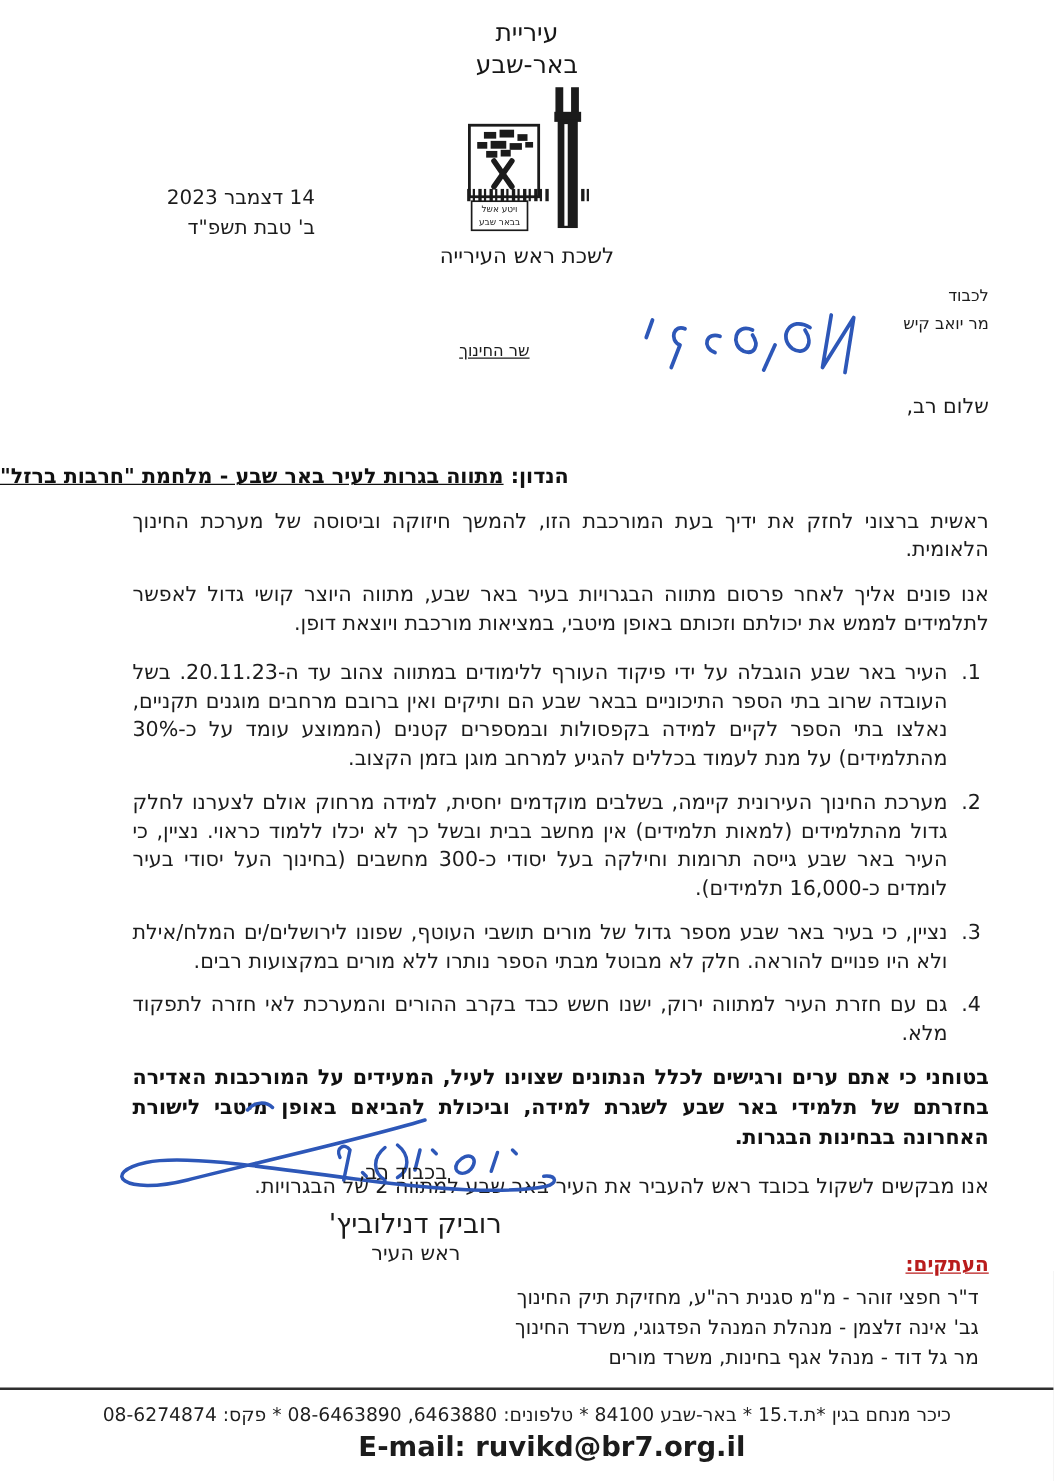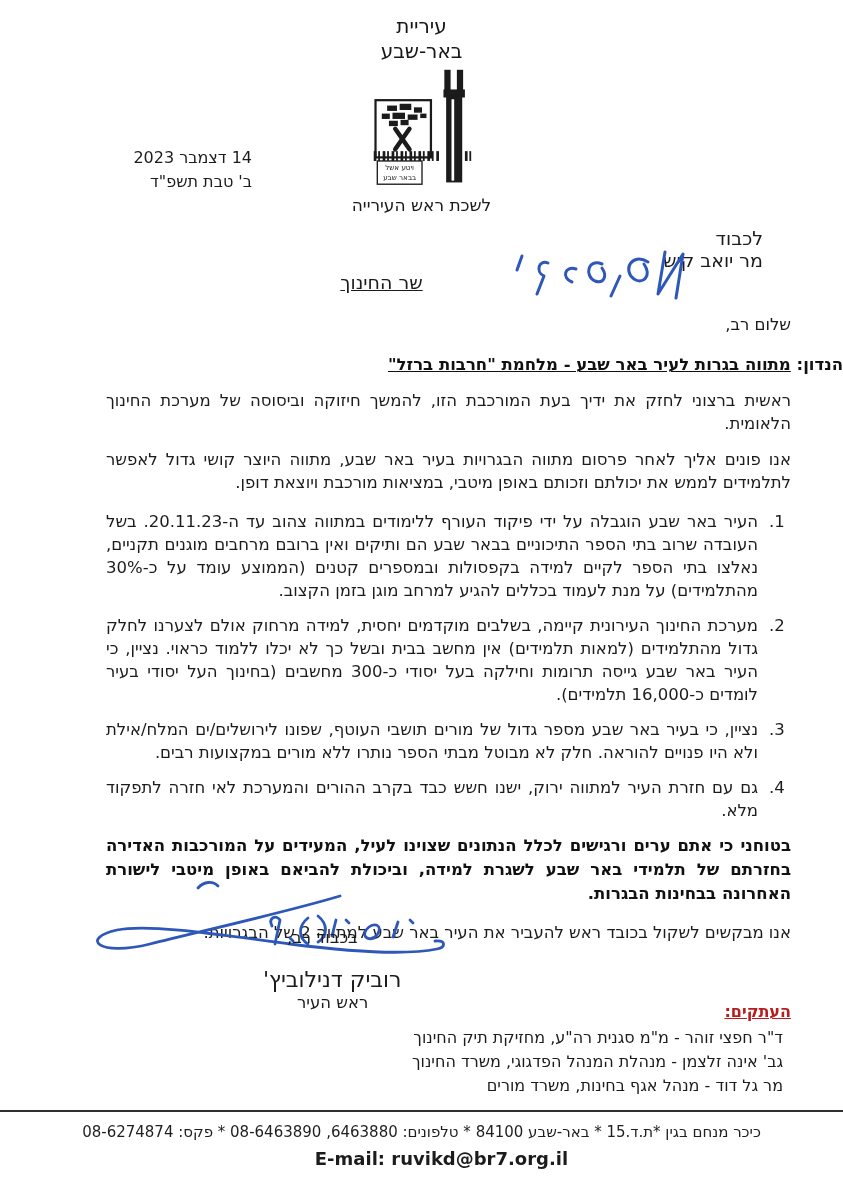--- a/index.html
+++ b/index.html
@@ -19,28 +19,28 @@
   
   .letterhead { text-align: center; padding-top: 14px; }
   .org-name { font-size: 20px; line-height: 25px; color: #161616; }
   .logo-wrap { margin-top: 4px; }
   .office-name { font-size: 17px; margin-top: 2px; color: #1a1a1a; }
   .date-block {
     position: absolute; top: 146px; left: 118px; width: 134px;
     text-align: right; font-size: 16px; line-height: 24px;
   }
   
-  .recipient { padding: 10px 80px 0 0; font-size: 19px; line-height: 22px; }
+  .recipient { padding: 10px 52px 0 0; font-size: 13px; line-height: 22px; }
   .recipient-title { text-decoration: underline; text-align: center; }
   .greeting { padding: 20px 52px 0 0; }
   
   .handwriting { position: absolute; top: 246px; left: 500px; width: 185px; height: 72px; }
   .sig-flourish { position: absolute; top: 874px; left: 62px; width: 390px; height: 104px; }
   
-  .subject { text-align: right; margin-top: 17px; font-weight: bold; font-size: 16.5px; color: #111; }
+  .subject { text-align: left; margin-top: 33px; font-weight: bold; font-size: 16.5px; color: #111; }
   .subject .subject-text { text-decoration: underline; }
   
   .content { padding: 0 52px 0 106px; }
   .content p.para { margin-top: 13px; text-align: justify; }
   ol.points { list-style: none; margin-top: 16px; }
   ol.points li { display: flex; gap: 11px; margin-bottom: 12px; }
   ol.points .marker { flex: 0 0 22px; text-align: left; }
   ol.points .li-text { flex: 1 1 auto; text-align: justify; }
   .emphasis { margin-top: 10px; font-weight: bold; color: #111; text-align: justify; line-height: 24px; }
   .request { margin-top: 15px; text-align: right; }
@@ -49,21 +49,21 @@
   .sig-name    { position: absolute; top: 968px; left: 263px; font-size: 22px; }
   .sig-title   { position: absolute; top: 991px; left: 297px; font-size: 16.5px; }
   
   .copies { position: absolute; top: 1000px; right: 52px; left: 52px; text-align: right; font-size: 16px; line-height: 24px; }
   .copies-heading { font-weight: bold; text-decoration: underline; color: #b91c1c; margin-bottom: 2px; }
   .copies .copy-line { padding-right: 8px; }
   
   .footer { position: absolute; top: 1110px; left: 0; right: 0; text-align: center; }
   .footer-rule { border: 0; border-top: 2.5px solid #2f2f2f; margin: 0; }
   .footer-address { margin-top: 9px; font-size: 15px; color: #1f1f1f; }
-  .footer-email { margin-top: 3px; font-size: 18px; font-weight: bold; direction: ltr; margin-left: 40px; }
+  .footer-email { margin-top: 3px; font-size: 22px; font-weight: bold; direction: ltr; margin-left: 40px; }
   .ink { stroke: #2d57b8; fill: none; stroke-linecap: round; stroke-linejoin: round; }
   .logo-ink { fill: #1b1b1b; }
   .logo-caption { font-family: "DejaVu Sans", sans-serif; font-size: 8px; fill: #1b1b1b; }
 </style>
 </head>
 <body>
 
 <div class="page">
 
   <div class="letterhead">

